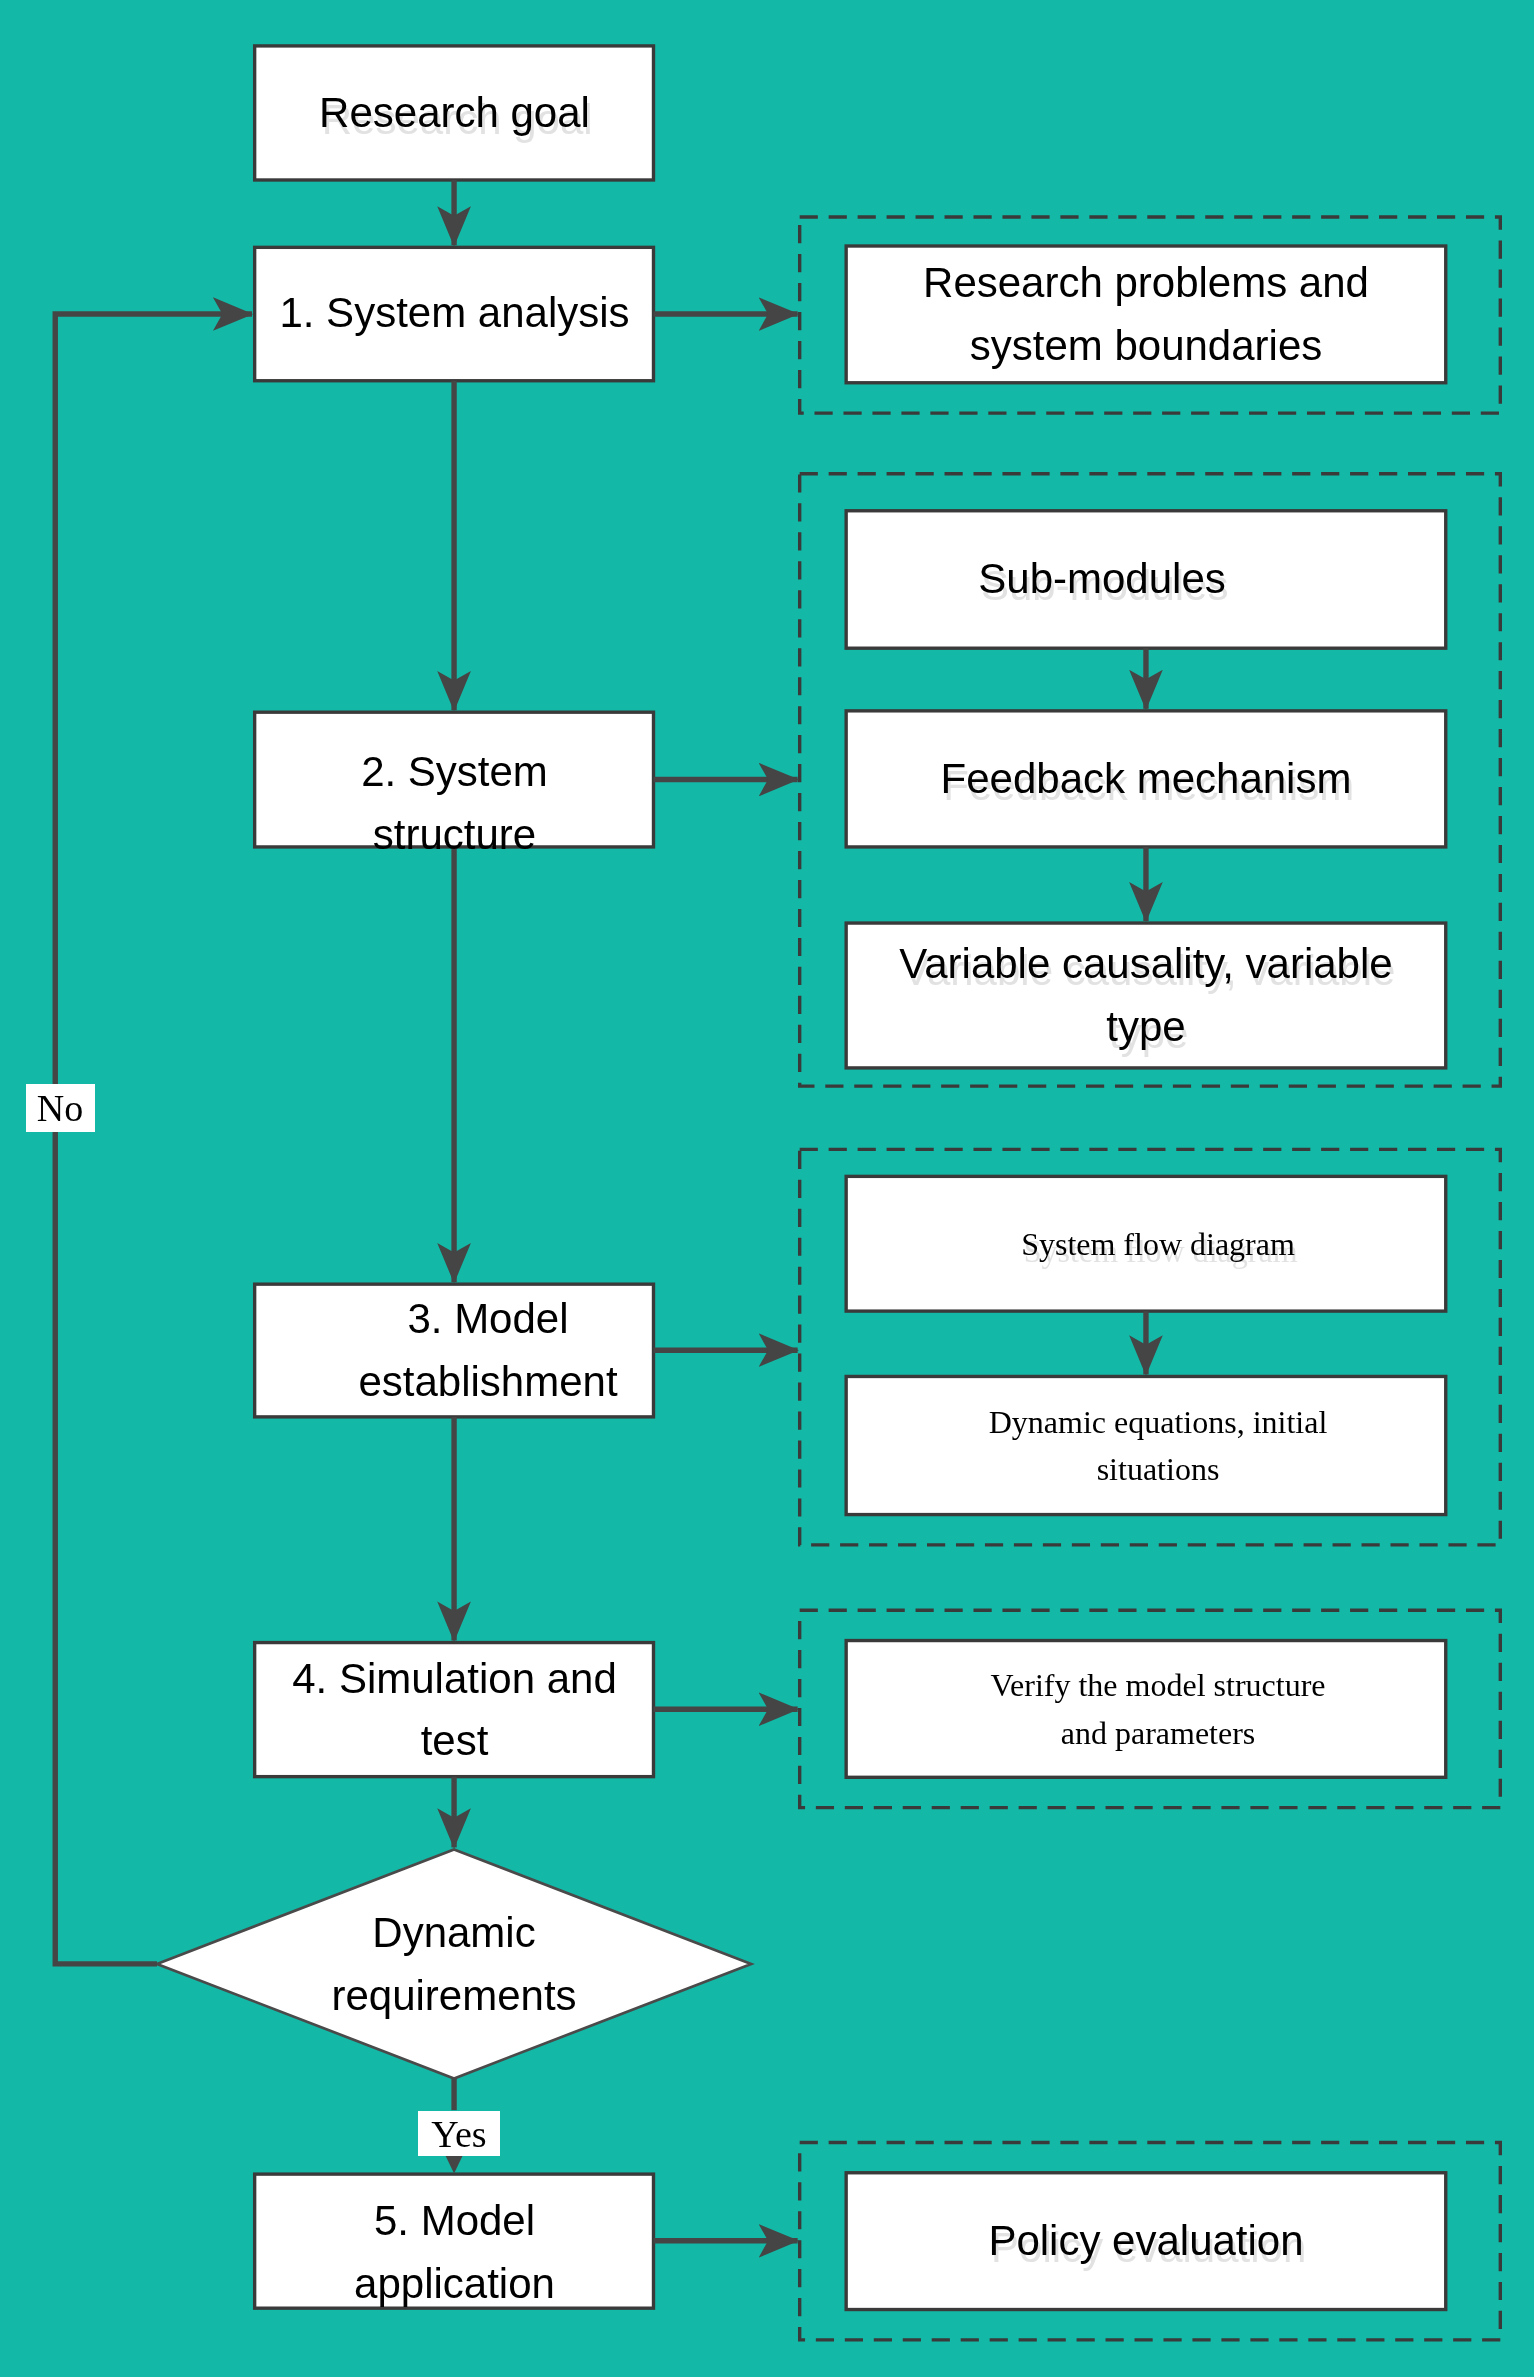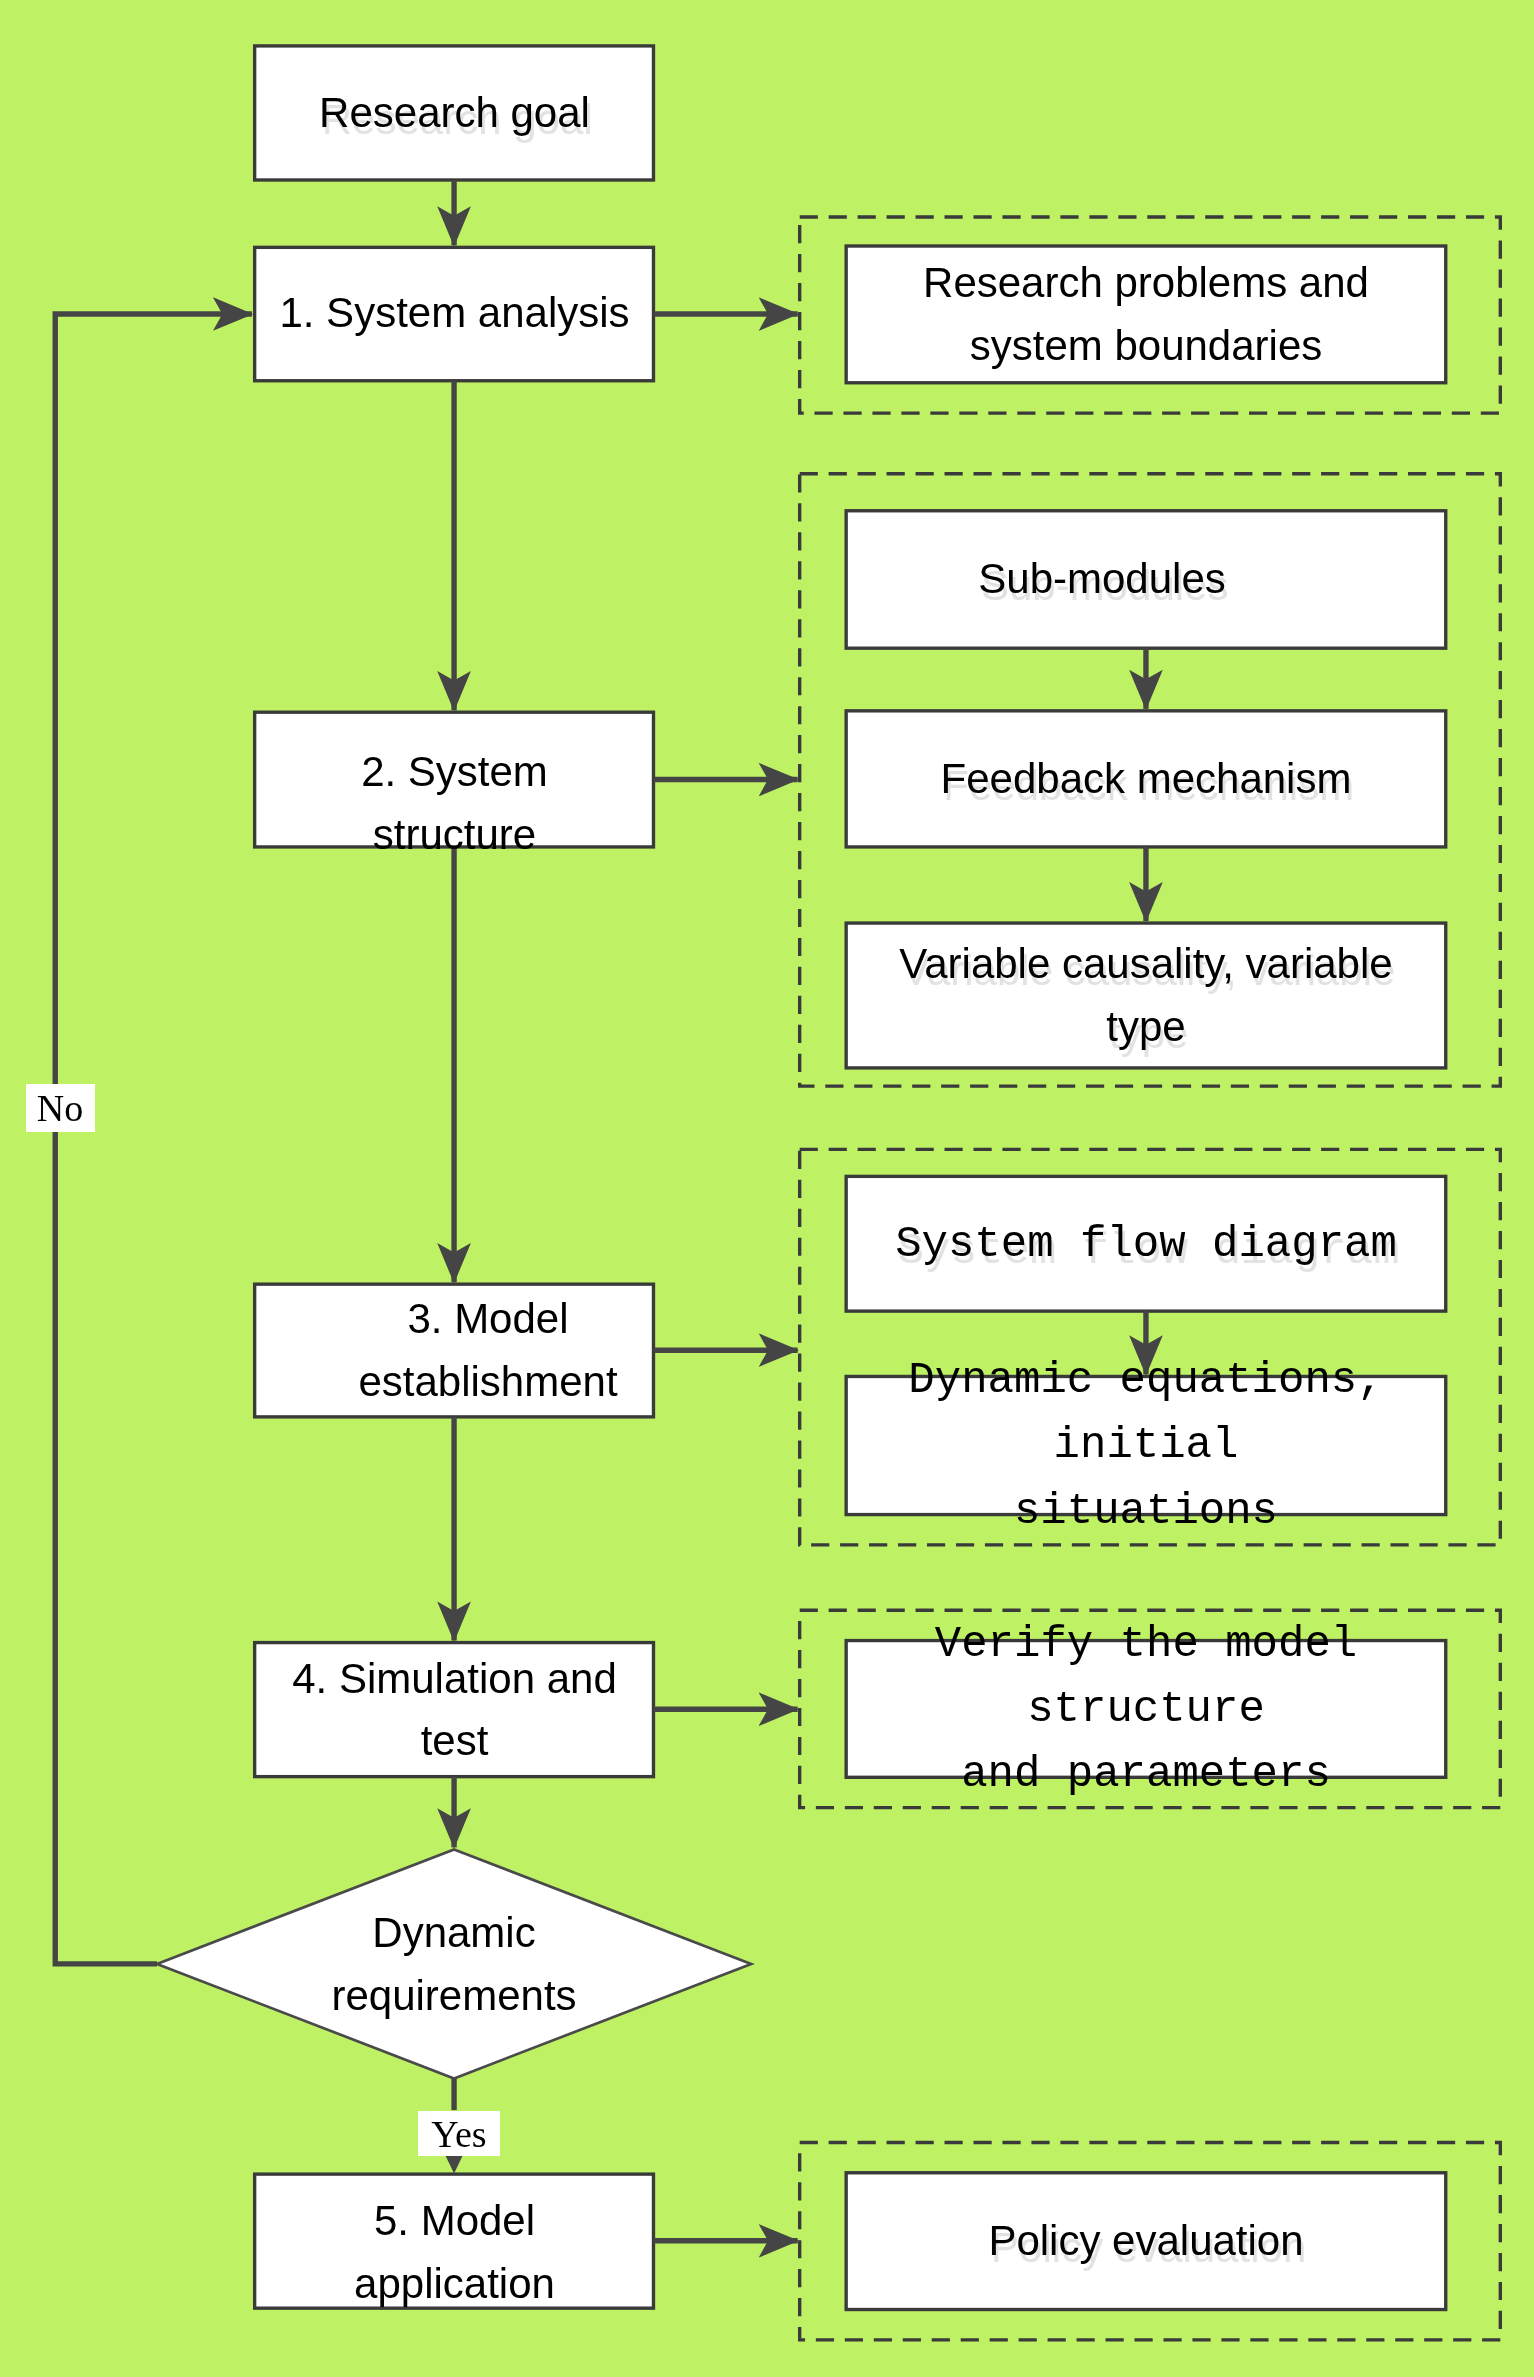--- a/index.html
+++ b/index.html
@@ -4,21 +4,21 @@
 <style>
   html, body {
     margin: 0;
     padding: 0;
     background: #ffffff;
   }
   #canvas {
     position: relative;
     width: 1534px;
     height: 2377px;
-    background: #bef264;
+    background: #14b8a6;
     font-family: "Liberation Sans", sans-serif;
     overflow: hidden;
   }
   #shape-layer {
     position: absolute;
     left: 0;
     top: 0;
     width: 1534px;
     height: 2377px;
   }
@@ -28,22 +28,23 @@
     align-items: center;
     justify-content: center;
     text-align: center;
     color: #000000;
     font-size: 42px;
     line-height: 1.48;
     white-space: pre-line;
     font-family: "Liberation Sans", sans-serif;
   }
   .serif {
-    font-family: Liberation Mono, monospace;
-    font-size: 44px;
+    font-family: Liberation Serif, serif;
+    font-size: 32px;
+    margin-left: 12px;
   }
   .ghost {
     text-shadow: 2.7px 7.4px 0 #e2e2e2;
   }
   .edge-label {
     position: absolute;
     background: #ffffff;
     color: #000000;
     font-family: "Liberation Serif", serif;
     font-size: 38px;

